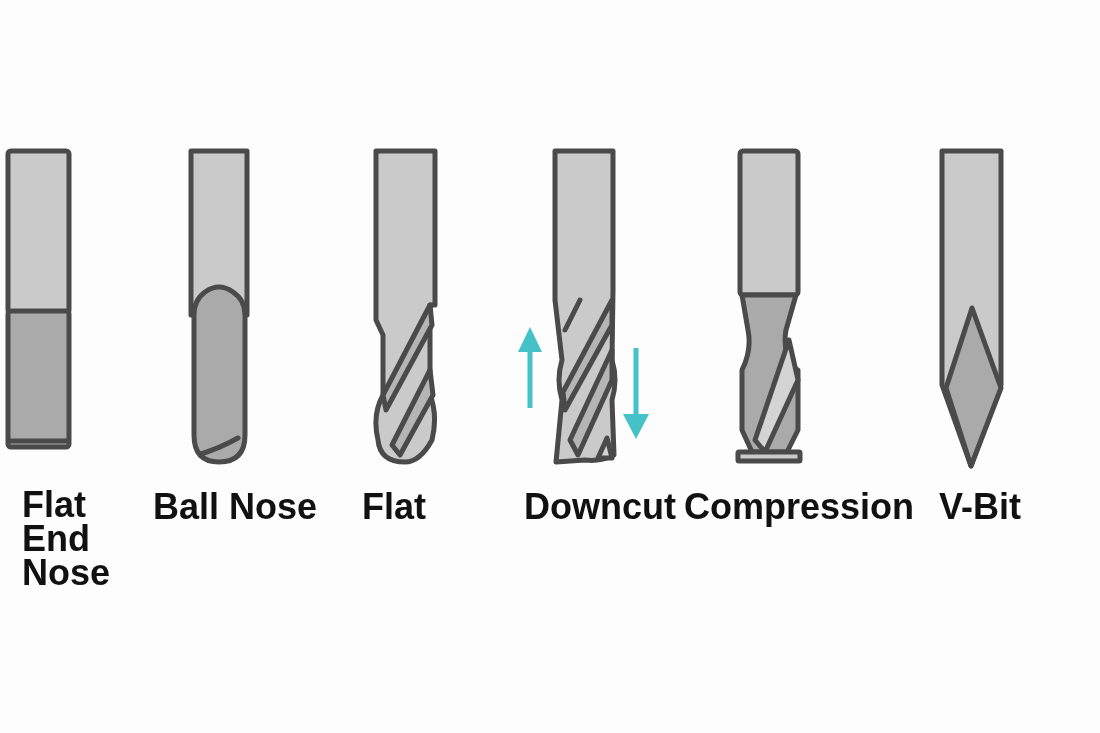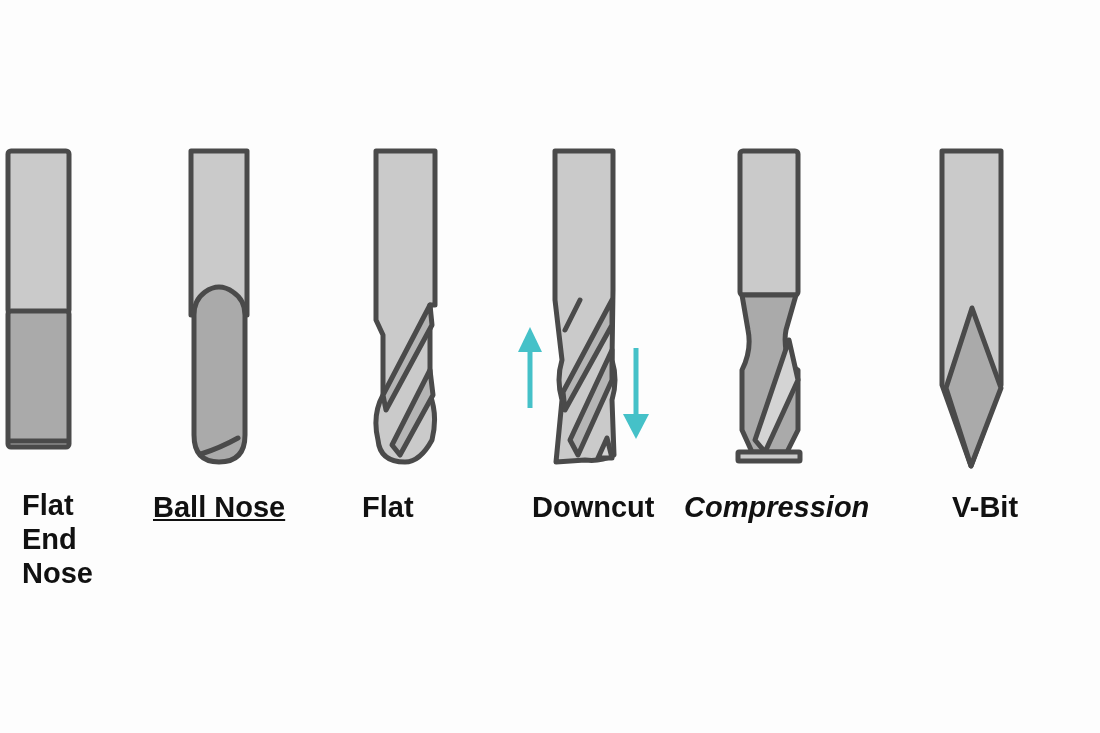--- a/index.html
+++ b/index.html
@@ -1,18 +1,18 @@
 <!DOCTYPE html>
 <html><head>
 <meta charset="utf-8">
 <style>
   html, body { margin:0; padding:0; background:#fdfdfd; }
   body { width:1100px; height:733px; position:relative; overflow:hidden; font-family:"Liberation Sans", sans-serif; }
   svg.bits { position:absolute; left:0; top:0; }
-  .label { position:absolute; font-weight:bold; font-size:29px; color:#111; line-height:34px; white-space:nowrap; text-align:left; }
+  .label { position:absolute; font-weight:bold; font-size:36px; color:#111; line-height:34px; white-space:nowrap; text-align:left; }
   .o { stroke:#4a4a4a; stroke-width:5; stroke-linejoin:round; stroke-linecap:round; }
   .shank { fill:#cacaca; }
   .cut { fill:#aaaaaa; }
   .mid { fill:#b5b5b5; }
   .light { fill:#d4d4d4; }
   .arrow { stroke:#45c1c8; stroke-width:5; fill:none; }
   .arrowhead { fill:#45c1c8; }
 </style>
 </head>
 <body>
@@ -60,17 +60,17 @@
     <path class="o shank" d="M942,151 L1001,151 L1001,385 L971,466 L942,385 Z"></path>
     <path class="o cut" d="M972,308 L1001,388 L971,466 L946,388 Z"></path>
   </g>
 </svg>
 
 <div class="label" style="left:22px; top:488px;">
   <div>Flat</div>
   <div>End</div>
   <div>Nose</div>
 </div>
-<div class="label" style="left:153px; top:490px;text-decoration:underline;">Ball Nose</div>
+<div class="label" style="left:153px; top:490px;">Ball Nose</div>
 <div class="label" style="left:362px; top:490px;">Flat</div>
-<div class="label" style="left:524px; top:490px;margin-left:8px;">Downcut</div>
-<div class="label" style="left:684px; top:490px;font-style:italic;">Compression</div>
-<div class="label" style="left:939px; top:490px;margin-left:13px;">V-Bit</div>
+<div class="label" style="left:524px; top:490px;">Downcut</div>
+<div class="label" style="left:684px; top:490px;">Compression</div>
+<div class="label" style="left:939px; top:490px;">V-Bit</div>
 
 </body></html>

